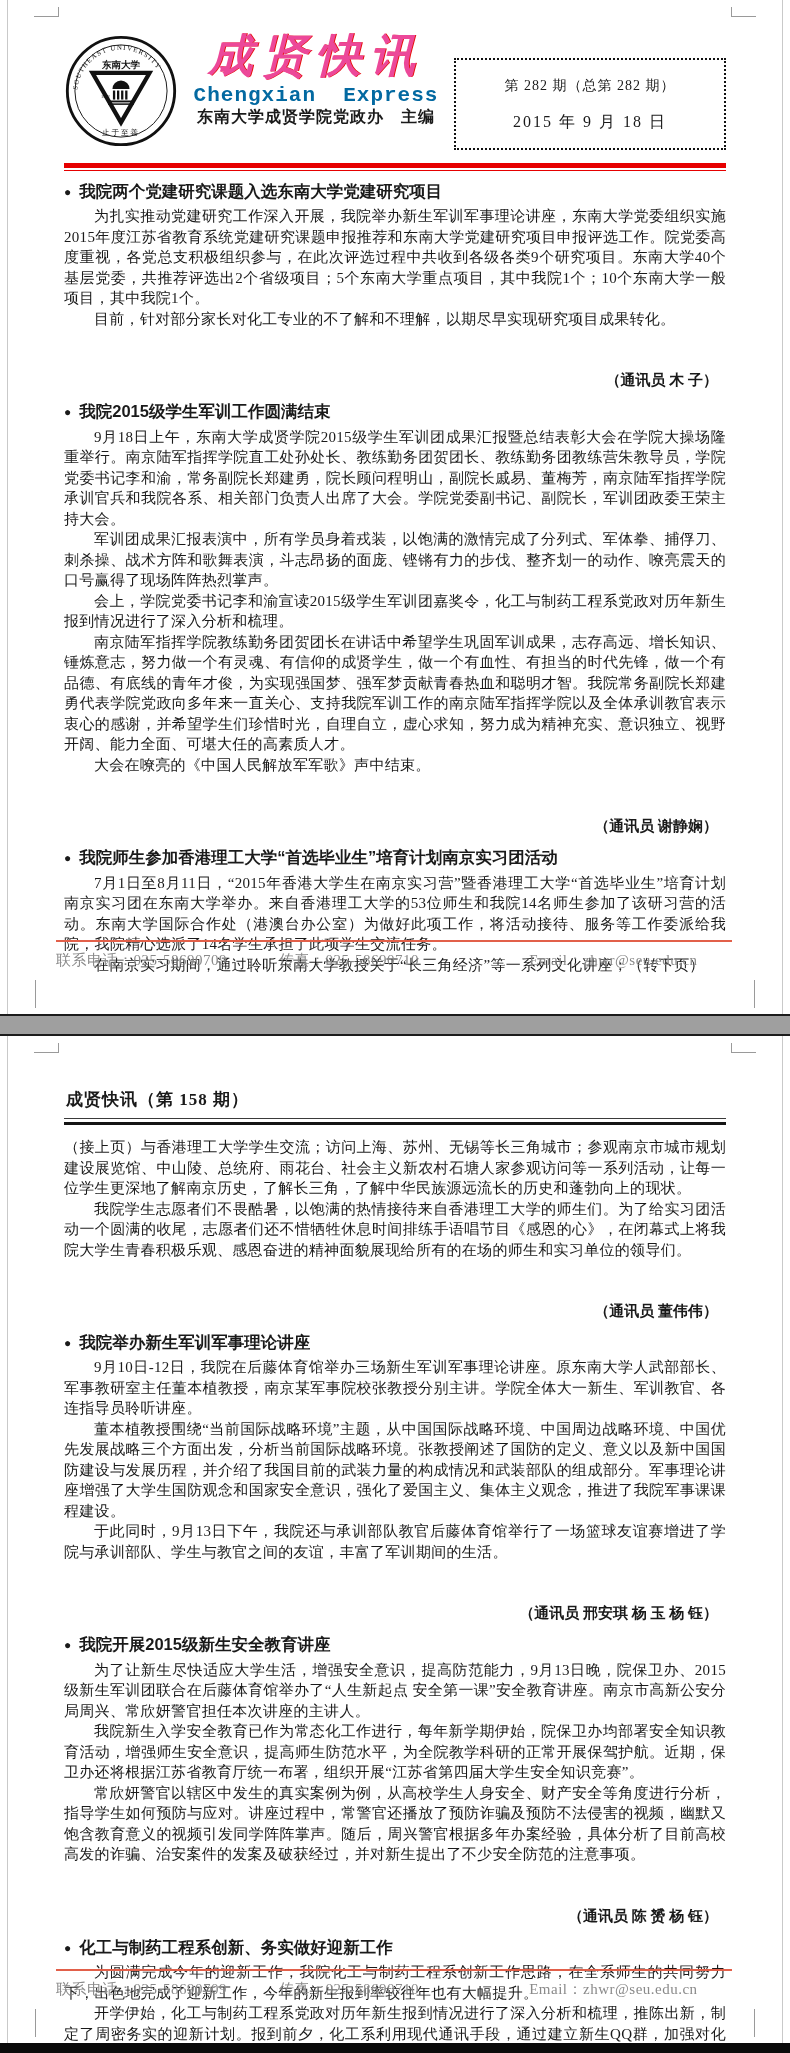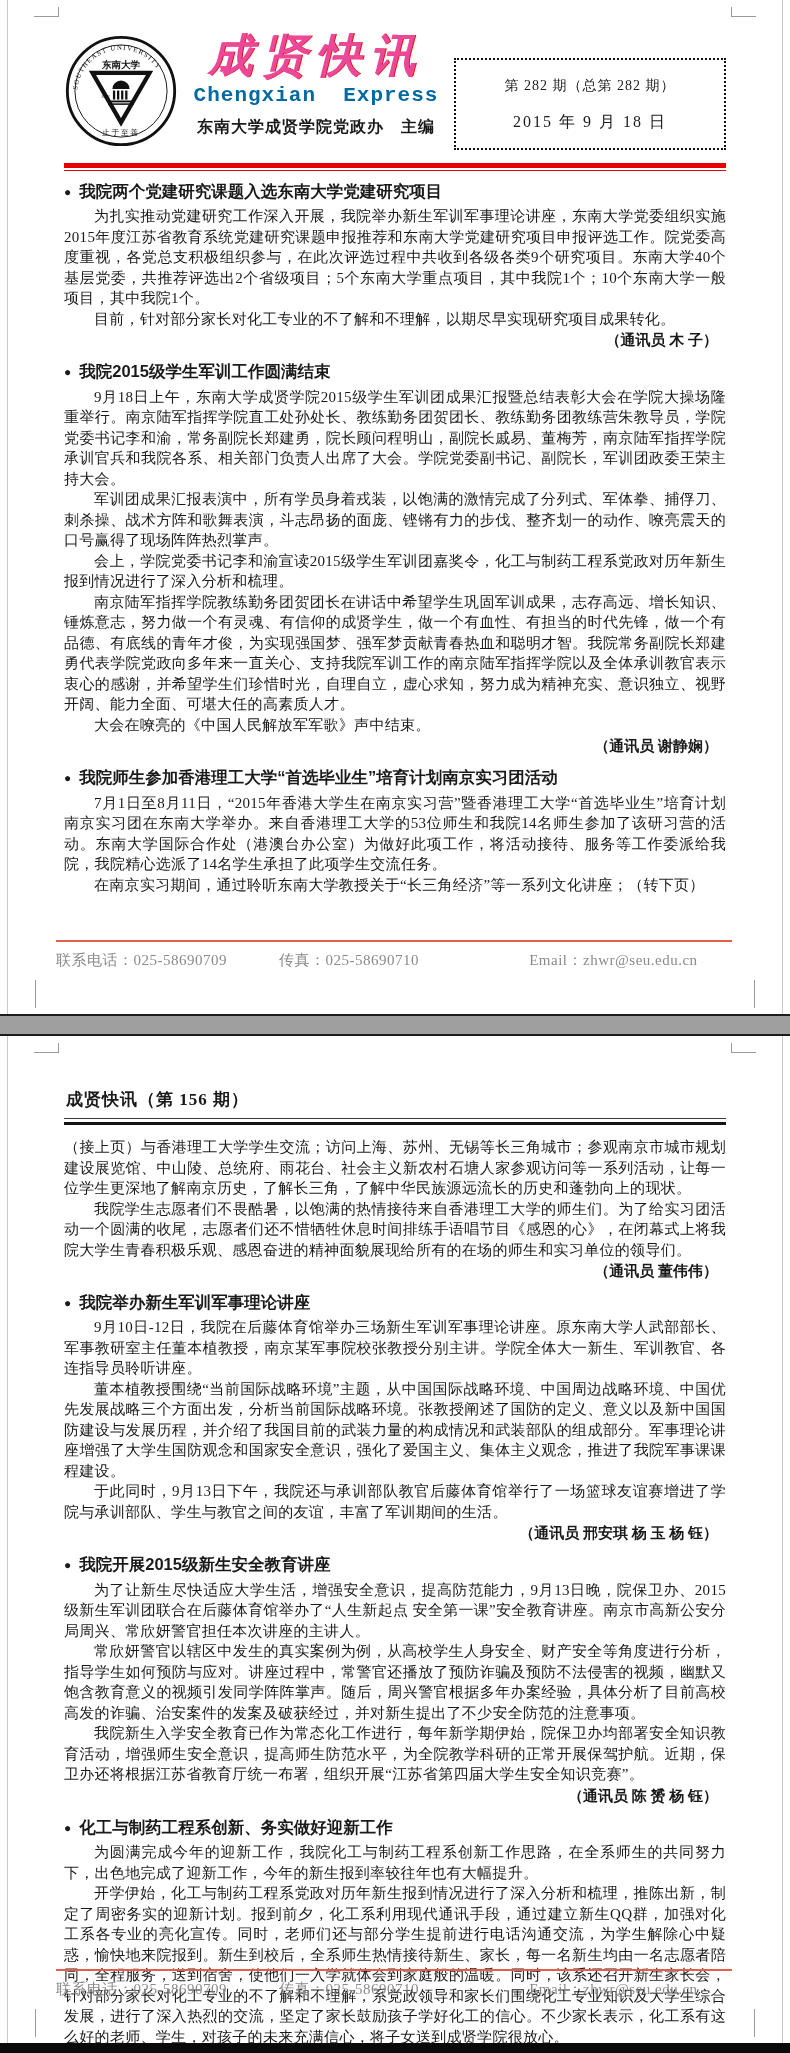--- a/index.html
+++ b/index.html
@@ -16,35 +16,35 @@
   .mk-tr{top:7px;right:26px;width:24px;height:9px;border-bottom:1px solid #9a9a9a;border-left:1px solid #9a9a9a;}
   .mk-bl{bottom:6px;left:27px;width:1px;height:28px;background:#9a9a9a;}
   .mk-br{bottom:6px;right:27px;width:1px;height:28px;background:#9a9a9a;}
 
   
   .masthead{display:flex;align-items:flex-start;}
   .logo{width:114px;height:114px;flex:none;margin-top:4px;}
   .mast-center{flex:1;text-align:center;padding-top:2px;min-width:0;}
   .mast-title{font-size:45px;font-weight:bold;color:#ec4899;letter-spacing:9px;line-height:1.1;font-style:italic;text-shadow:1px 0 0 #e60f08;}
   .mast-sub{font-family:"Liberation Mono","DejaVu Sans Mono",monospace;color:#0369a1;font-size:21px;font-weight:bold;margin-top:2px;letter-spacing:1px;white-space:pre;}
-  .mast-editor{font-family:"Liberation Sans","DejaVu Sans",sans-serif;font-weight:bold;font-size:16px;margin-top:10px;letter-spacing:1px;}
+  .mast-editor{font-family:"Liberation Sans","DejaVu Sans",sans-serif;font-weight:bold;font-size:16px;letter-spacing:1px;}
   .issue-box{flex:none;width:272px;border:2px dotted #111;text-align:center;padding:17px 4px 15px 4px;margin-top:28px;box-sizing:border-box;}
   .issue-no{font-size:14px;letter-spacing:1px;}
   .issue-date{font-size:16px;margin-top:17px;letter-spacing:2px;}
 
   .red-rule{margin-top:13px;margin-bottom:10px;}
   .red-rule .thick{height:5px;background:#e60000;}
   .red-rule .thin{height:1px;background:#e60000;margin-top:2px;}
 
   
   .article-headline{display:flex;align-items:baseline;gap:8px;font-family:"Liberation Sans","DejaVu Sans",sans-serif;font-weight:bold;font-size:16.5px;line-height:1.3;margin:9px 0 4px 0;}
   .bullet{font-size:12px;flex:none;transform:translateY(-1px);}
   .para{margin:0;text-indent:2em;text-align:justify;font-size:15px;line-height:20.5px;letter-spacing:0.3px;}
   .para.noindent{text-indent:0;}
-  .article-byline{text-align:right;font-weight:bold;font-size:15px;line-height:23px;padding-right:8px;}
+  .article-byline{text-align:right;font-weight:bold;font-size:15px;line-height:23px;padding-right:8px;margin-top:40px;}
 
   
   .p2head{font-weight:bold;font-size:17px;letter-spacing:1px;margin:6px 0 7px 2px;}
   .p2rule{height:3px;border-top:1px solid #3a3a3a;border-bottom:3px solid #141414;margin-bottom:12px;}
 
   
   .page-footer{position:absolute;left:48px;right:50px;bottom:44px;}
   .footer-line{height:2px;background:#e2604a;margin-bottom:9px;}
   .footer-row{display:flex;color:#8a8a8a;font-size:15px;letter-spacing:0.5px;}
   .footer-row .f1{width:33%;}
@@ -139,42 +139,42 @@
 </div>
 
 <div id="page-sep"></div>
 
 <div class="page" id="page2">
   <div class="mark mk-tl"></div>
   <div class="mark mk-tr"></div>
   <div class="mark mk-bl"></div>
   <div class="mark mk-br"></div>
 
-  <div class="p2head">成贤快讯（第 156 期）</div>
+  <div class="p2head">成贤快讯（第 158 期）</div>
   <div class="p2rule"></div>
 
   <div id="page2-articles">
       <p class="para noindent">（接上页）与香港理工大学学生交流；访问上海、苏州、无锡等长三角城市；参观南京市城市规划建设展览馆、中山陵、总统府、雨花台、社会主义新农村石塘人家参观访问等一系列活动，让每一位学生更深地了解南京历史，了解长三角，了解中华民族源远流长的历史和蓬勃向上的现状。</p>
       <p class="para">我院学生志愿者们不畏酷暑，以饱满的热情接待来自香港理工大学的师生们。为了给实习团活动一个圆满的收尾，志愿者们还不惜牺牲休息时间排练手语唱节目《感恩的心》，在闭幕式上将我院大学生青春积极乐观、感恩奋进的精神面貌展现给所有的在场的师生和实习单位的领导们。</p>
       <div class="article-byline">（通讯员 董伟伟）</div>
       <div class="article-headline">
         <span class="bullet">●</span>
         <span class="htext">我院举办新生军训军事理论讲座</span>
       </div>
       <p class="para">9月10日-12日，我院在后藤体育馆举办三场新生军训军事理论讲座。原东南大学人武部部长、军事教研室主任董本植教授，南京某军事院校张教授分别主讲。学院全体大一新生、军训教官、各连指导员聆听讲座。</p>
       <p class="para">董本植教授围绕“当前国际战略环境”主题，从中国国际战略环境、中国周边战略环境、中国优先发展战略三个方面出发，分析当前国际战略环境。张教授阐述了国防的定义、意义以及新中国国防建设与发展历程，并介绍了我国目前的武装力量的构成情况和武装部队的组成部分。军事理论讲座增强了大学生国防观念和国家安全意识，强化了爱国主义、集体主义观念，推进了我院军事课课程建设。</p>
       <p class="para">于此同时，9月13日下午，我院还与承训部队教官后藤体育馆举行了一场篮球友谊赛增进了学院与承训部队、学生与教官之间的友谊，丰富了军训期间的生活。</p>
       <div class="article-byline">（通讯员 邢安琪 杨 玉 杨 钰）</div>
       <div class="article-headline">
         <span class="bullet">●</span>
         <span class="htext">我院开展2015级新生安全教育讲座</span>
       </div>
       <p class="para">为了让新生尽快适应大学生活，增强安全意识，提高防范能力，9月13日晚，院保卫办、2015级新生军训团联合在后藤体育馆举办了“人生新起点 安全第一课”安全教育讲座。南京市高新公安分局周兴、常欣妍警官担任本次讲座的主讲人。</p>
+      <p class="para">我院新生入学安全教育已作为常态化工作进行，每年新学期伊始，院保卫办均部署安全知识教育活动，增强师生安全意识，提高师生防范水平，为全院教学科研的正常开展保驾护航。近期，保卫办还将根据江苏省教育厅统一布署，组织开展“江苏省第四届大学生安全知识竞赛”。</p>
       <p class="para">常欣妍警官以辖区中发生的真实案例为例，从高校学生人身安全、财产安全等角度进行分析，指导学生如何预防与应对。讲座过程中，常警官还播放了预防诈骗及预防不法侵害的视频，幽默又饱含教育意义的视频引发同学阵阵掌声。随后，周兴警官根据多年办案经验，具体分析了目前高校高发的诈骗、治安案件的发案及破获经过，并对新生提出了不少安全防范的注意事项。</p>
-      <p class="para">我院新生入学安全教育已作为常态化工作进行，每年新学期伊始，院保卫办均部署安全知识教育活动，增强师生安全意识，提高师生防范水平，为全院教学科研的正常开展保驾护航。近期，保卫办还将根据江苏省教育厅统一布署，组织开展“江苏省第四届大学生安全知识竞赛”。</p>
       <div class="article-byline">（通讯员 陈 赟 杨 钰）</div>
       <div class="article-headline">
         <span class="bullet">●</span>
         <span class="htext">化工与制药工程系创新、务实做好迎新工作</span>
       </div>
       <p class="para">为圆满完成今年的迎新工作，我院化工与制药工程系创新工作思路，在全系师生的共同努力下，出色地完成了迎新工作，今年的新生报到率较往年也有大幅提升。</p>
       <p class="para">开学伊始，化工与制药工程系党政对历年新生报到情况进行了深入分析和梳理，推陈出新，制定了周密务实的迎新计划。报到前夕，化工系利用现代通讯手段，通过建立新生QQ群，加强对化工系各专业的亮化宣传。同时，老师们还与部分学生提前进行电话沟通交流，为学生解除心中疑惑，愉快地来院报到。新生到校后，全系师生热情接待新生、家长，每一名新生均由一名志愿者陪同，全程服务，送到宿舍，使他们一入学就体会到家庭般的温暖。同时，该系还召开新生家长会，针对部分家长对化工专业的不了解和不理解，系党政领导和家长们围绕化工专业知识及大学生综合发展，进行了深入热烈的交流，坚定了家长鼓励孩子学好化工的信心。不少家长表示，化工系有这么好的老师、学生，对孩子的未来充满信心，将子女送到成贤学院很放心。</p>
     </div>
 
   <div class="page-footer">

